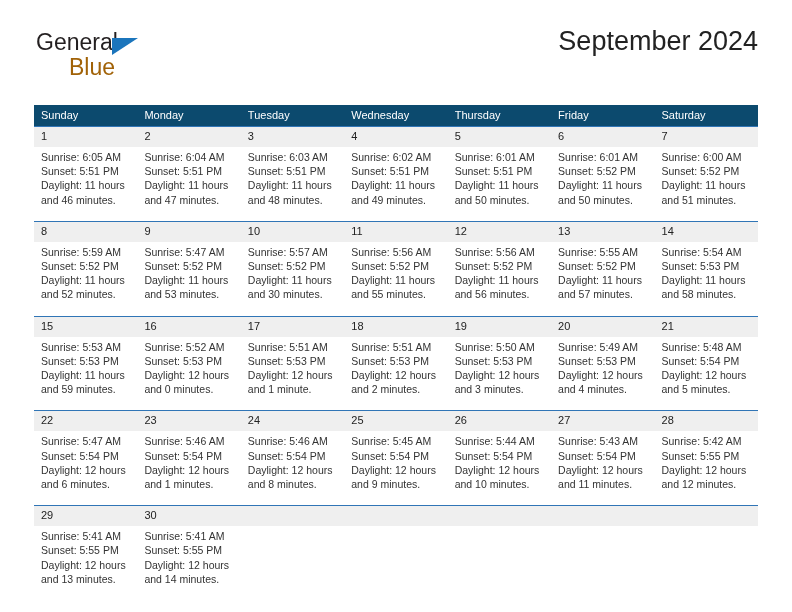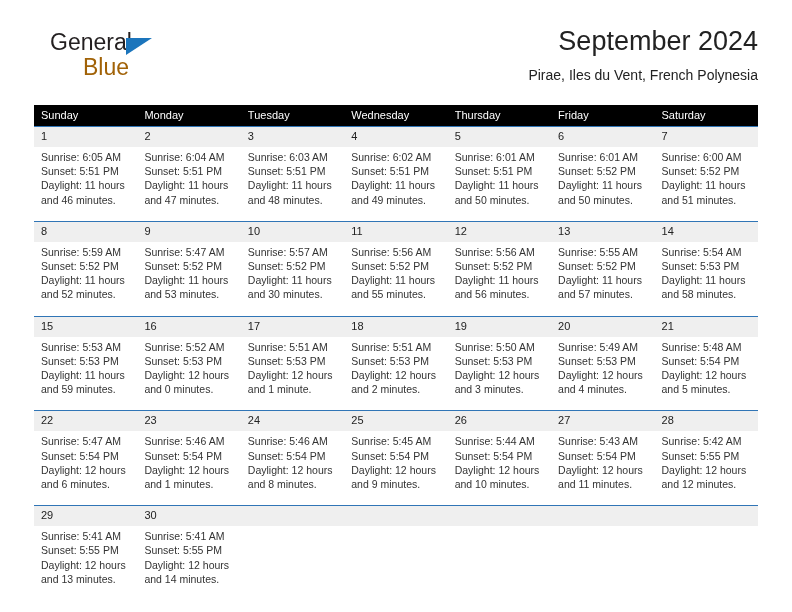--- a/index.html
+++ b/index.html
@@ -18,21 +18,21 @@
   .page {
     position: relative;
     width: 792px;
     height: 612px;
     box-sizing: border-box;
   }
 
   
   .top-bar {
     position: absolute;
-    left: 50px;
+    left: 36px;
     top: 26px;
     right: 34px;
     height: 70px;
   }
 
   .logo {
     position: absolute;
     left: 0;
     top: 0;
     width: 220px;
@@ -94,21 +94,21 @@
   .calendar {
     position: absolute;
     left: 34px;
     top: 105px;
     width: 724px;
     border-collapse: collapse;
     table-layout: fixed;
   }
 
   .calendar th {
-    background: #000000;
+    background: #0c4a6e;
     color: #ffffff;
     font-size: 11px;
     font-weight: normal;
     text-align: left;
     padding: 4px 0 5px 7px;
     border: none;
     height: 10px;
   }
 
   .week-row td {
@@ -157,21 +157,20 @@
   <div class="top-bar">
 
     <div class="logo">
       <span class="logo-general">General</span>
       <span class="logo-tri"></span>
       <span class="logo-blue">Blue</span>
     </div>
 
     <div class="title-block">
       <h1 class="cal-title">September 2024</h1>
-      <p class="cal-subtitle">Pirae, Iles du Vent, French Polynesia</p>
     </div>
 
   </div>
 
   <table class="calendar">
     <thead>
       <tr>
         <th>Sunday</th>
         <th>Monday</th>
         <th>Tuesday</th>

